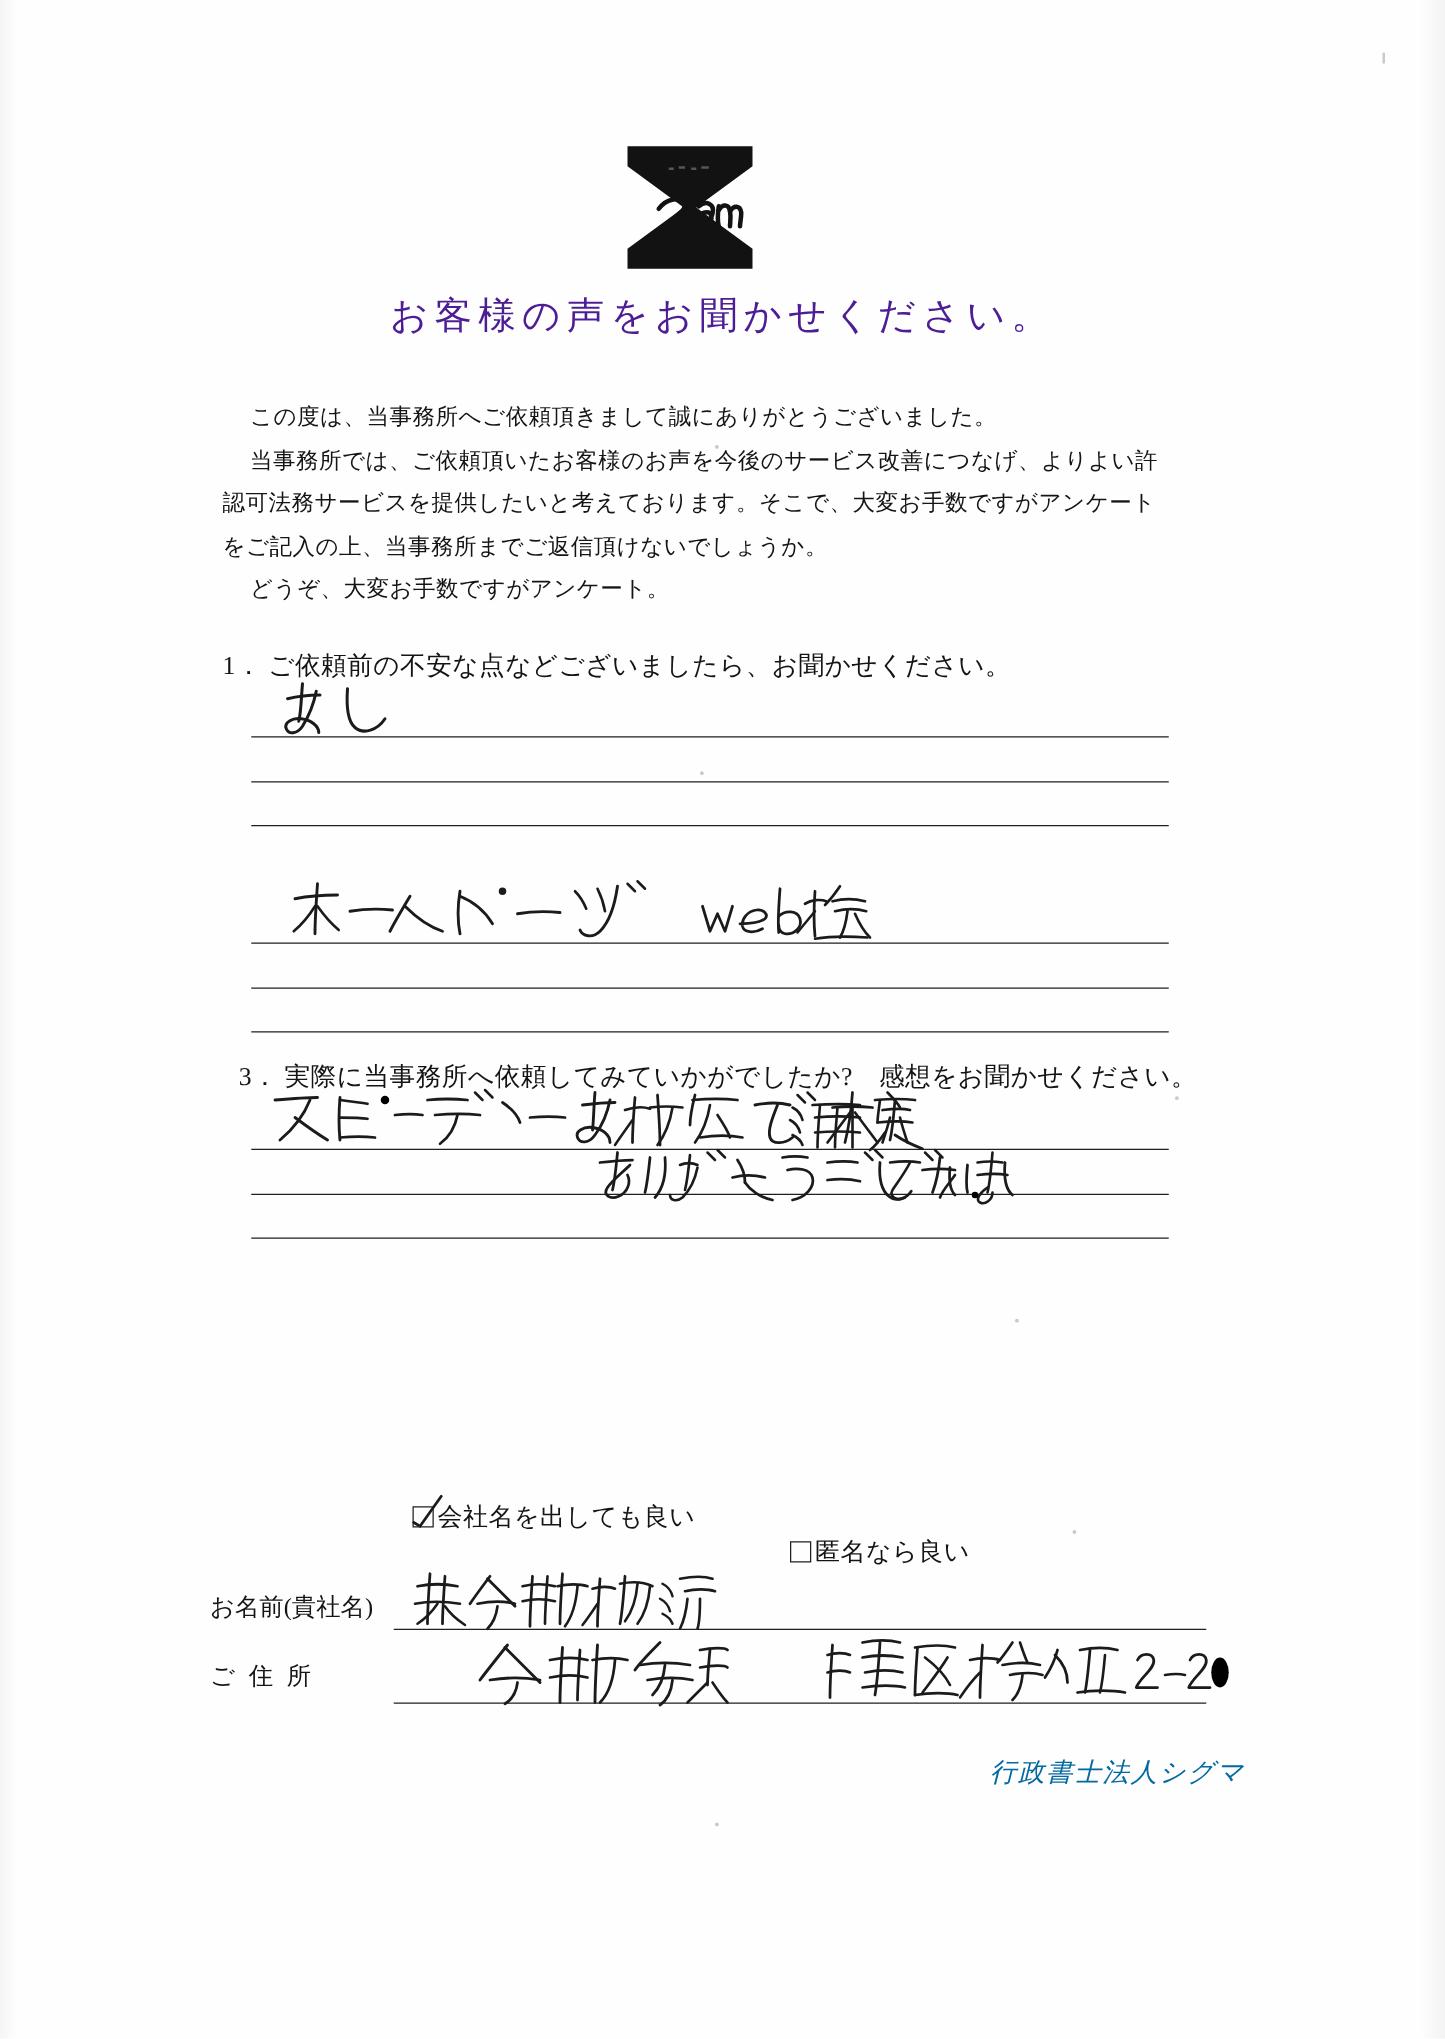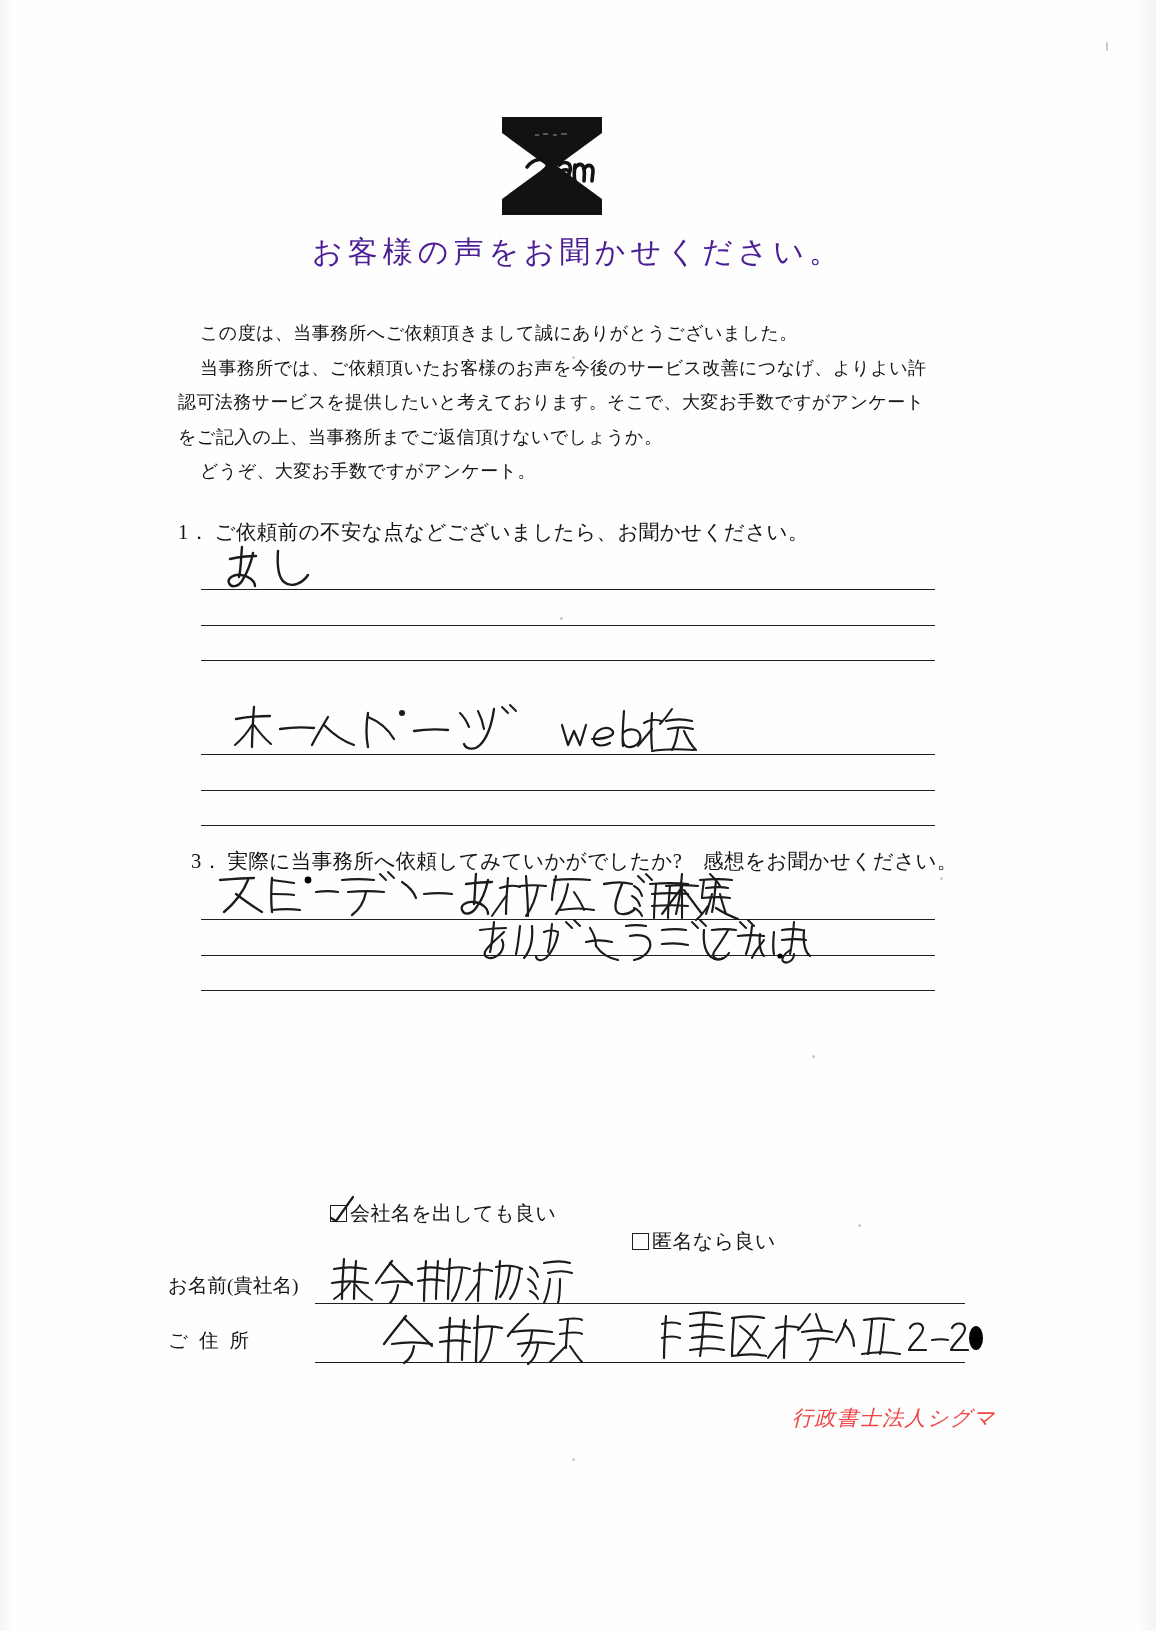--- a/index.html
+++ b/index.html
@@ -72,21 +72,21 @@
   .tick{position:absolute;left:-5px;top:-12px;width:34px;height:30px;}
 
   
   .field-label{position:absolute;font-size:19.5px;color:#141414;white-space:nowrap;}
   .lbl-name{left:168px;top:1272px;letter-spacing:0px;}
   .lbl-addr{left:168px;top:1327px;letter-spacing:11px;}
 
   
   .footer{
     position:absolute;right:160px;top:1404px;
-    font-size:21px;letter-spacing:1.5px;color:#ef4444;
+    font-size:21px;letter-spacing:1.5px;color:#0369a1;
     font-style:italic;font-family:"Liberation Serif","DejaVu Serif",serif;
   }
 </style>
 </head>
 <body>
 
 <div class="page">
 
   <div class="scan-edge-l"></div>
   <div class="scan-edge-r"></div>

